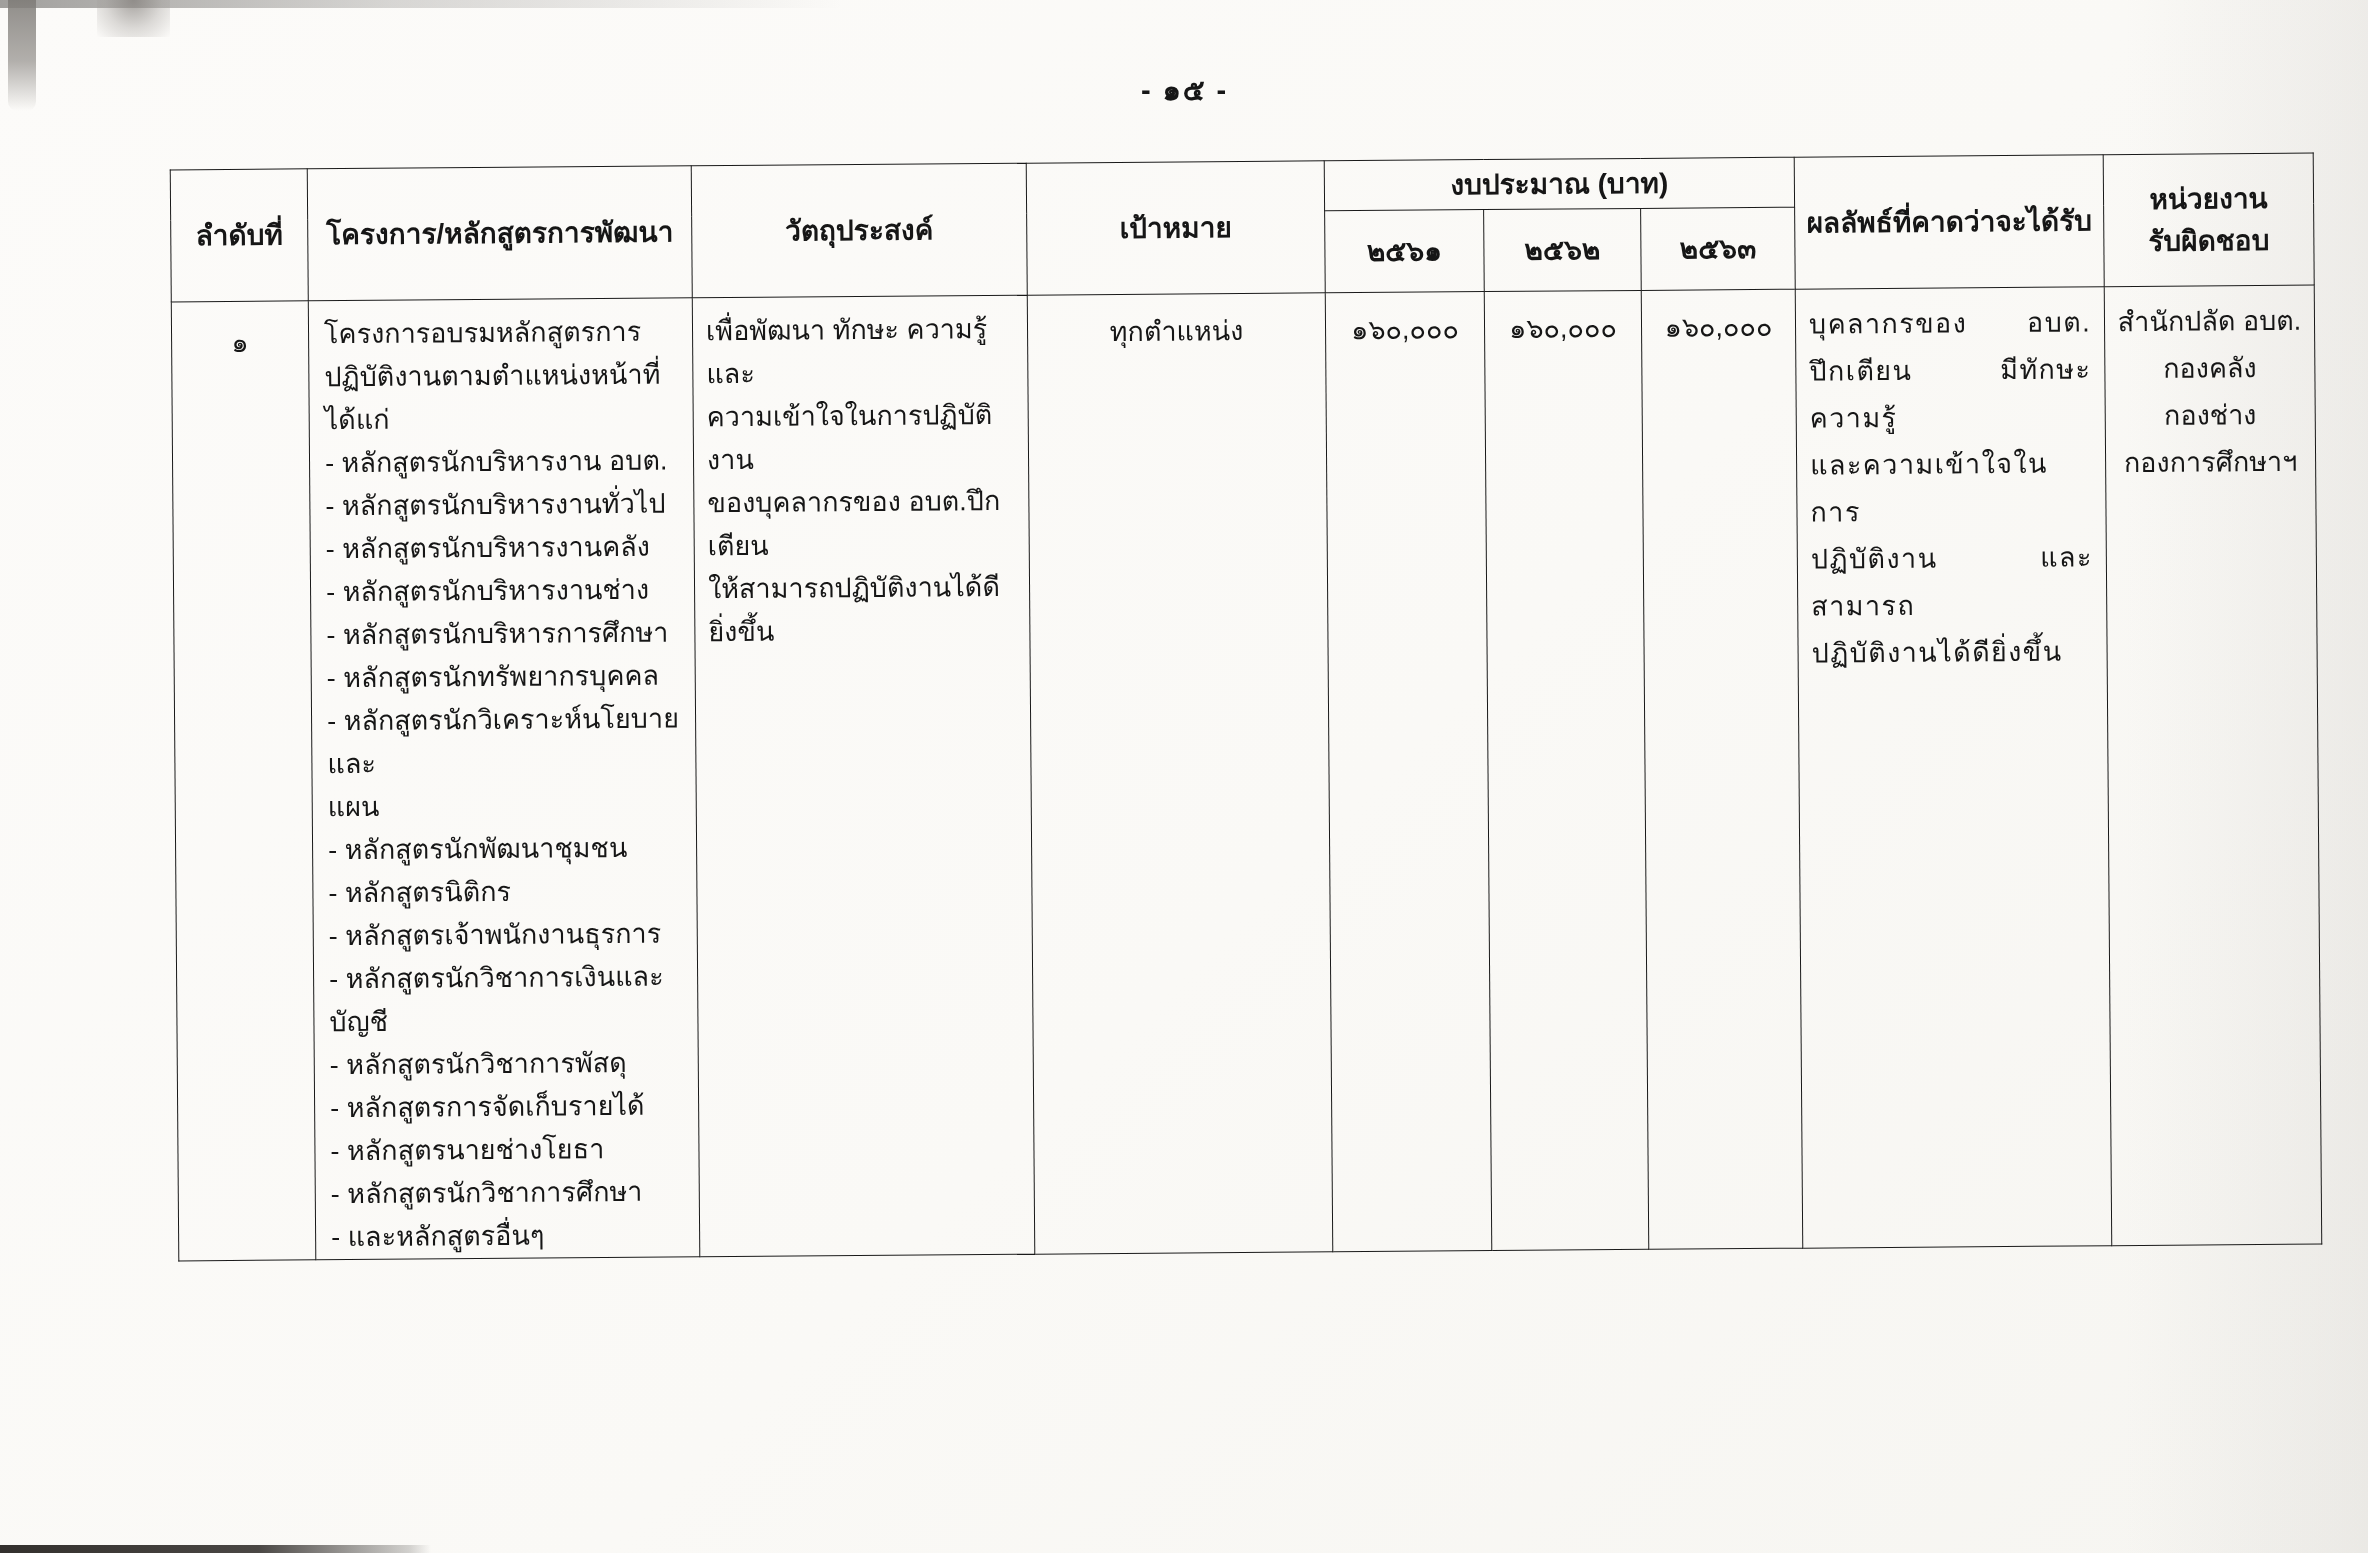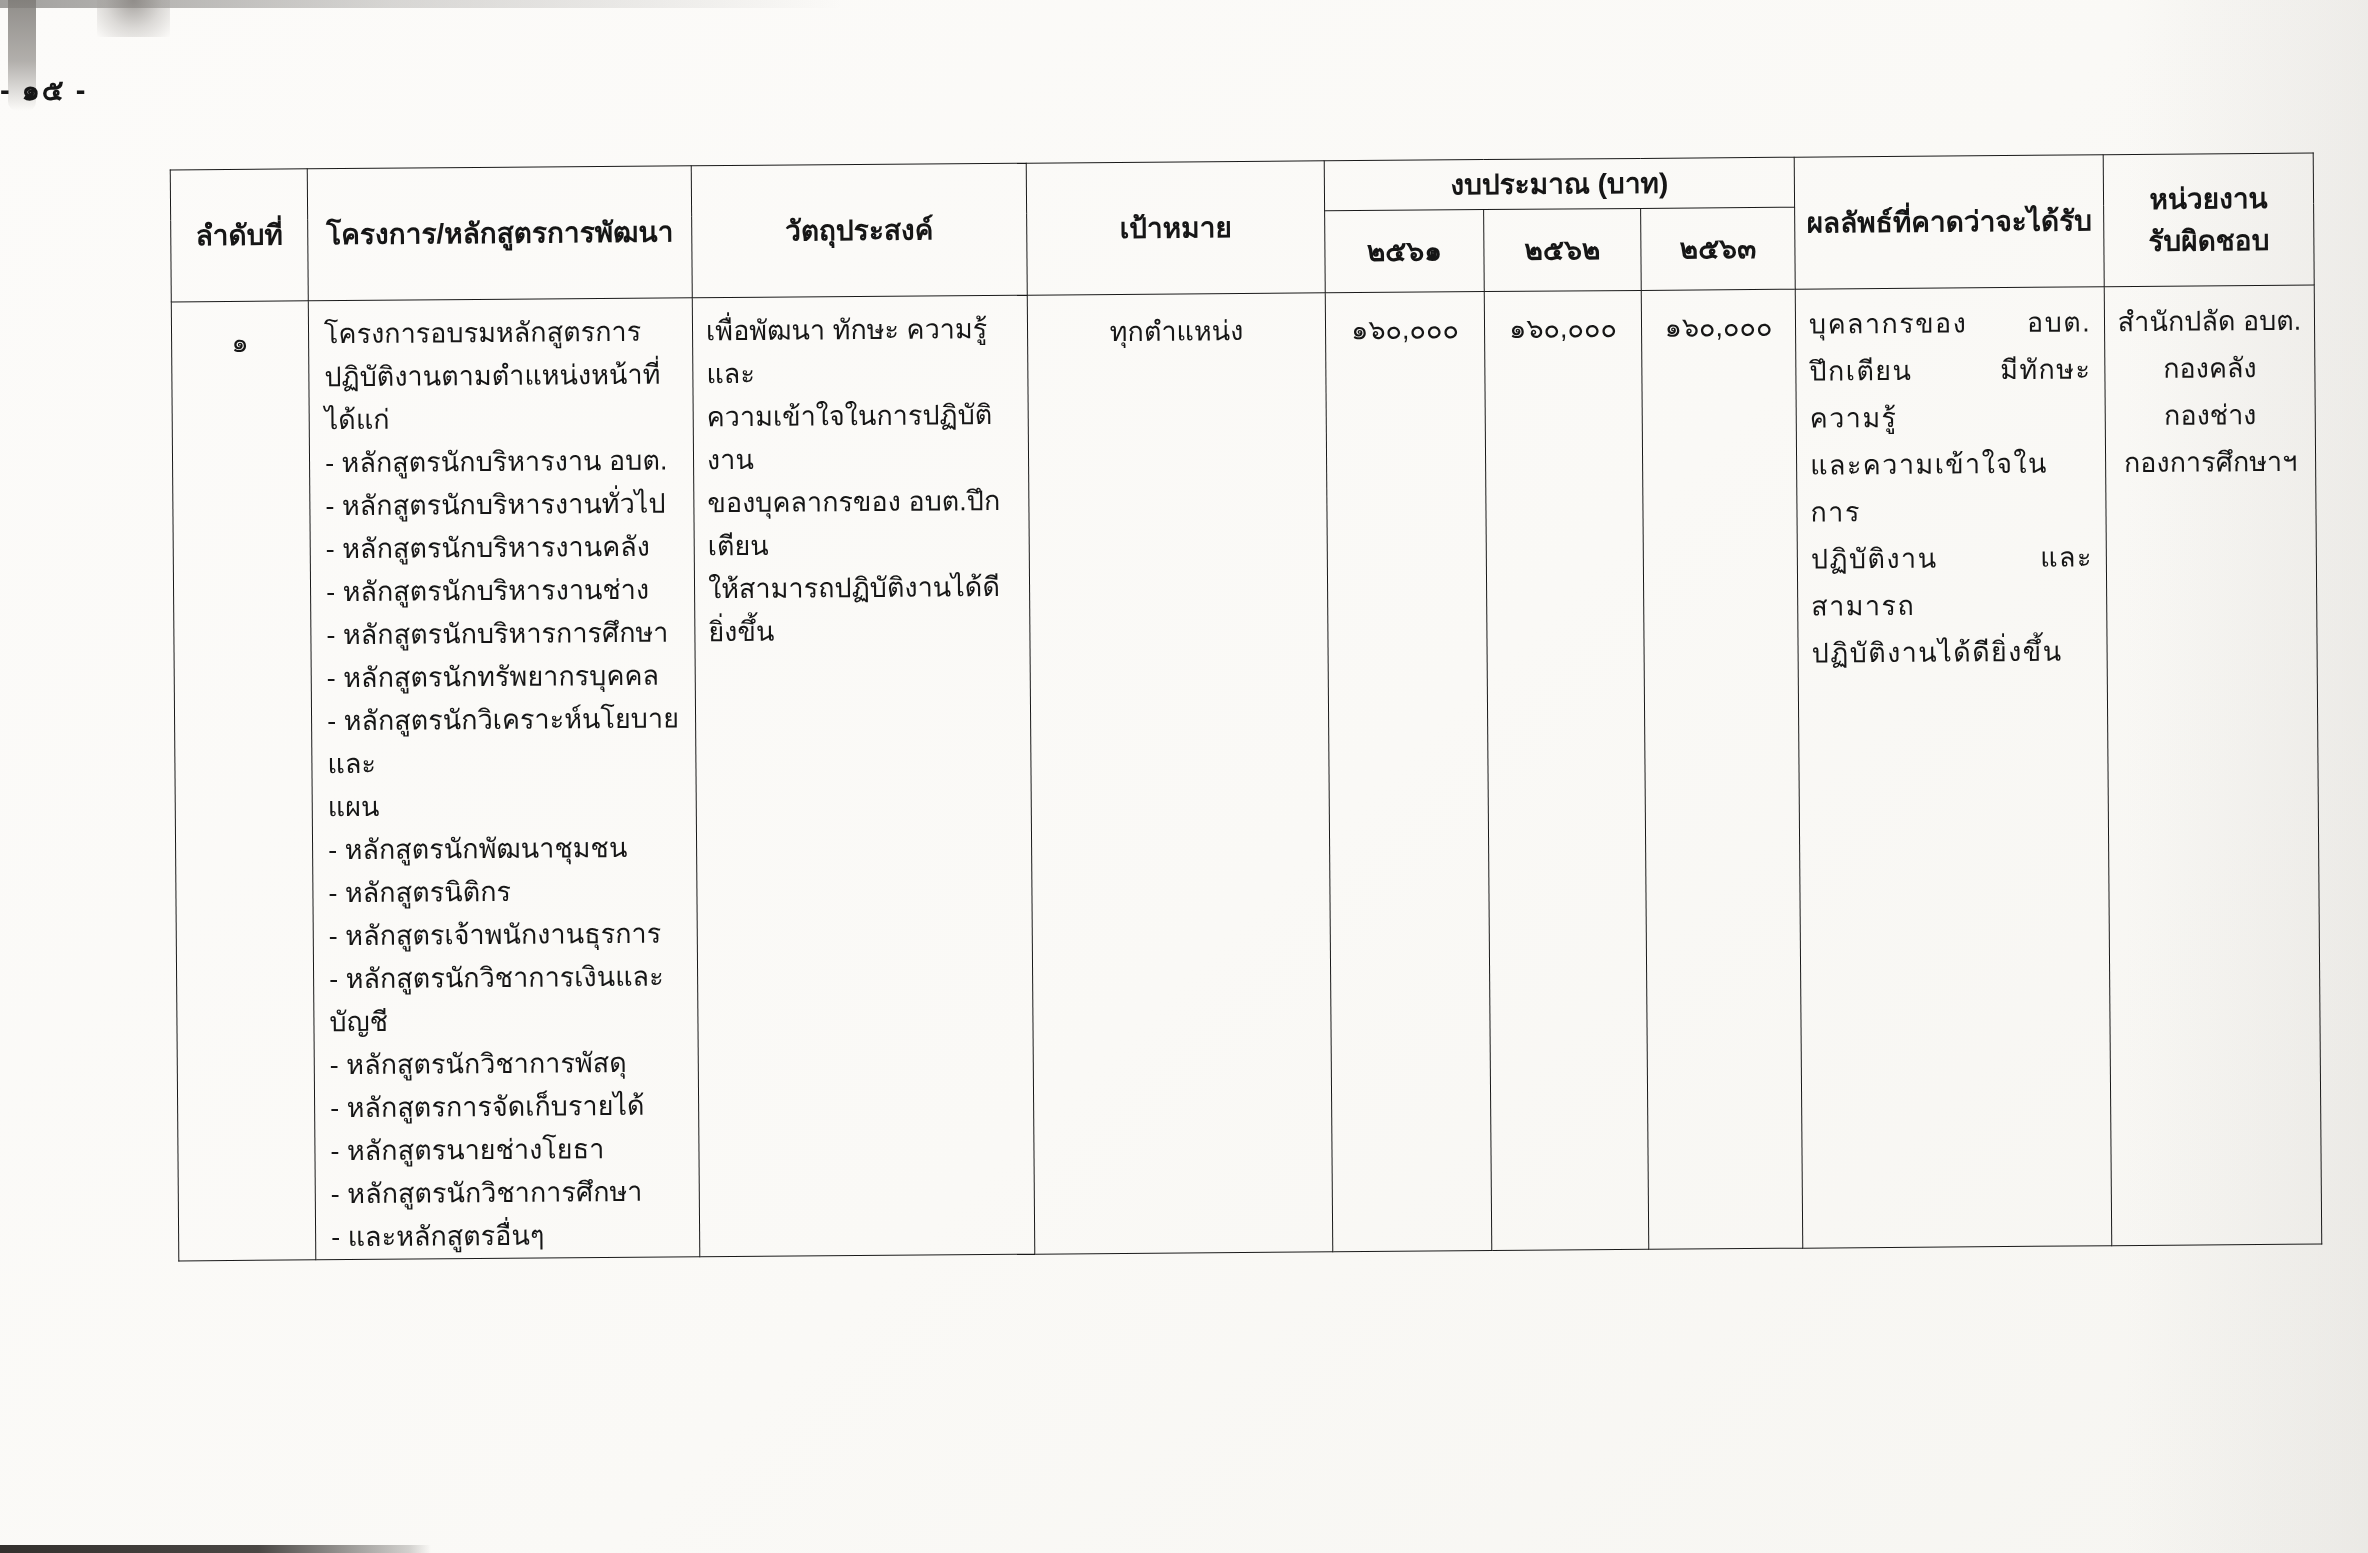--- a/index.html
+++ b/index.html
@@ -32,21 +32,21 @@
   .edge-bar-bottom{
     left:0;bottom:0;width:431px;height:8.4px;
     background:linear-gradient(90deg,#33302d 0%,#4a4744 60%,rgba(90,88,85,.25) 95%,rgba(90,88,85,0) 100%);
   }
   .shade-right{
     right:0;top:0;width:244px;height:100%;
     background:linear-gradient(270deg,rgba(205,202,198,.28) 0%,rgba(205,202,198,0) 100%);
   }
   .page-number{
     position:absolute;left:0;top:67px;width:100%;
-    font-size:29px;font-weight:600;letter-spacing:1.9px;
+    text-align:center;font-size:29px;font-weight:600;letter-spacing:1.9px;
   }
   .table-wrap{
     position:absolute;left:174px;top:161px;width:2144px;
     transform:rotate(-0.45deg);transform-origin:50% 50%;
   }
   table.plan{
     border-collapse:collapse;table-layout:fixed;width:2144px;
   }
   table.plan th,table.plan td{
     border:1.9px solid #1a1a1a;

